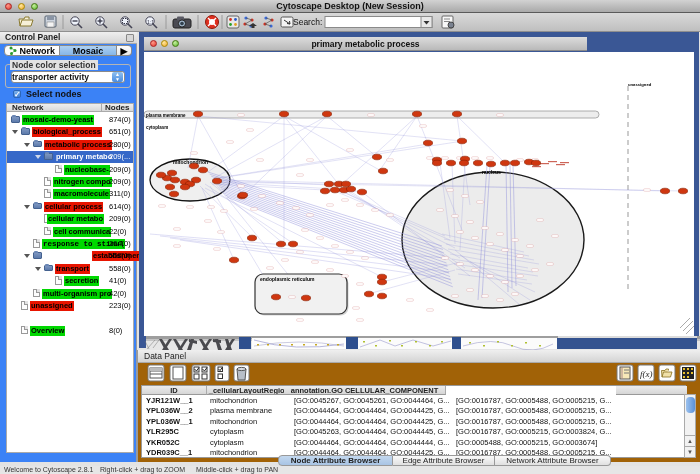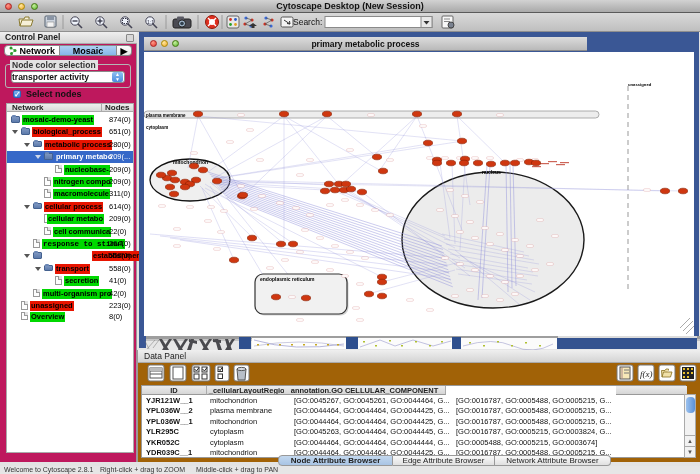--- a/index.html
+++ b/index.html
@@ -5,21 +5,21 @@
 html,body{width:700px;height:474px;overflow:hidden;font-family:"Liberation Sans",sans-serif;}
 body{position:relative;background:#e3e3e3;}
 .abs{position:absolute;}
 
 #titlebar{left:0;top:0;width:700px;height:13px;background:linear-gradient(#d2d2d2,#a9a9a9);border-bottom:1px solid #5a5a5a;}
 #titlebar .t{width:100%;text-align:center;font-size:9px;font-weight:bold;color:#111;line-height:12px;}
 .light{top:3px;width:7px;height:7px;border-radius:50%;}
 
 #toolbar{left:0;top:13px;width:700px;height:19px;background:linear-gradient(#d9d9d9,#bfbfbf);border-bottom:1px solid #8f8f8f;}
 
-#cp{left:0;top:32px;width:137px;height:430px;background:#be185d;border-right:1px solid #9a9a9a;}
+#cp{left:0;top:32px;width:137px;height:430px;background:#3b82f6;border-right:1px solid #9a9a9a;}
 #cphead{left:0;top:0;width:137px;height:12px;background:linear-gradient(#efefef,#d6d6d6);border-bottom:1px solid #aaa;font-size:8.5px;font-weight:bold;color:#222;padding-left:5px;line-height:11px;}
 .tab{top:13px;height:11px;font-size:9px;font-weight:bold;text-align:center;border:1px solid #8a8a8a;line-height:10px;}
 
 #grp{left:5px;top:32px;width:126px;height:24px;border:1px solid #b5b5b5;border-radius:3px;}
 #grplbl{left:10px;top:28px;font-size:8.5px;font-weight:bold;color:#333;background:#e2e2e2;padding:0 2px;}
 #combo{left:11px;top:39px;width:114px;height:12px;background:#fff;border:1px solid #8a8a8a;border-radius:3px;font-size:8.5px;font-weight:bold;line-height:11px;color:#111;}
 #spin{right:1px;top:0px;width:11px;height:10px;background:linear-gradient(#8ec0f0,#4a8ce0);border-radius:2px;color:#fff;font-size:5px;line-height:5px;text-align:center;}
 #chk{left:13px;top:58px;width:8px;height:8px;background:linear-gradient(#7fb4ec,#3f7fd8);border:1px solid #2c66b8;border-radius:2px;color:#fff;font-size:8px;line-height:8px;font-weight:bold;text-align:center;}
 #chklbl{left:26px;top:57px;font-size:9px;font-weight:bold;color:#111;}
 
@@ -252,21 +252,21 @@
         <div class="trow" style="top:183.1px;">
           <span class="file" style="left:26px;"></span>
           <span class="tlbl g" style="left:35px;">multi-organism pro</span>
           <span class="tnum" style="">42(0)</span>
         </div>
         <div class="trow" style="top:195.5px;">
           <span class="file" style="left:14px;"></span>
           <span class="tlbl r" style="left:23px;">unassigned</span>
           <span class="tnum" style="">223(0)</span>
         </div>
-        <div class="trow" style="top:206px;">
+        <div class="trow" style="top:220px;">
           <span class="file" style="left:14px;"></span>
           <span class="tlbl g" style="left:23px;">Overview</span>
           <span class="tnum" style="">8(0)</span>
         </div>
       </div>
 </div>
 </div>
 
 <div class="abs" id="mainwin"></div>
 <div class="abs" id="mwtitle" style="left:144px;top:37px;width:443px;">

